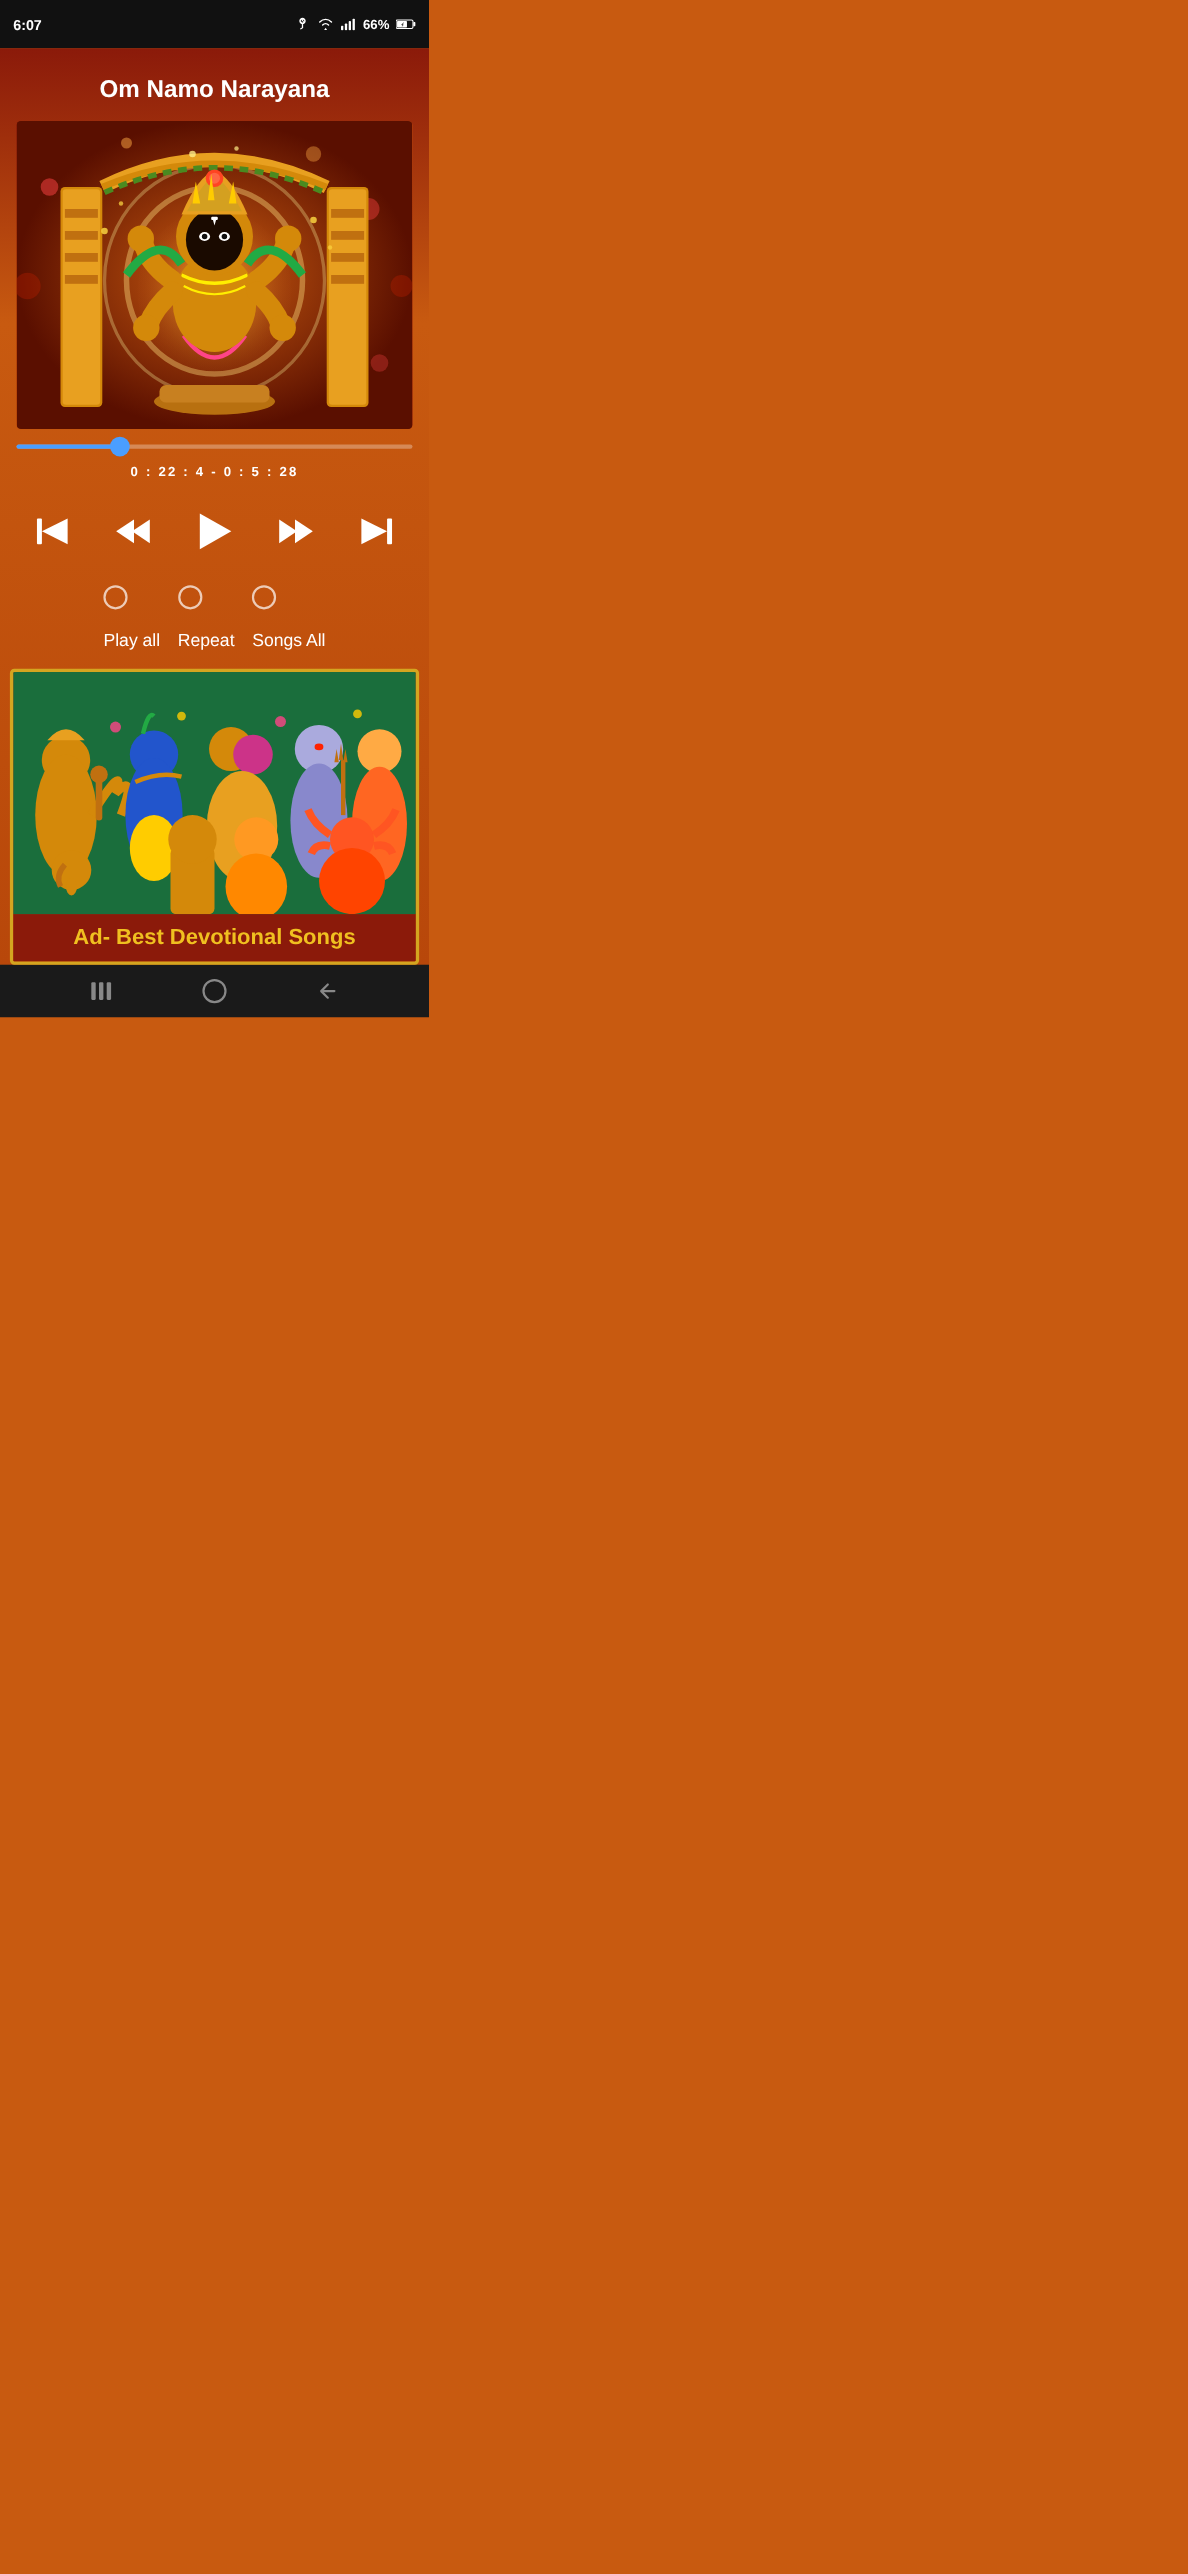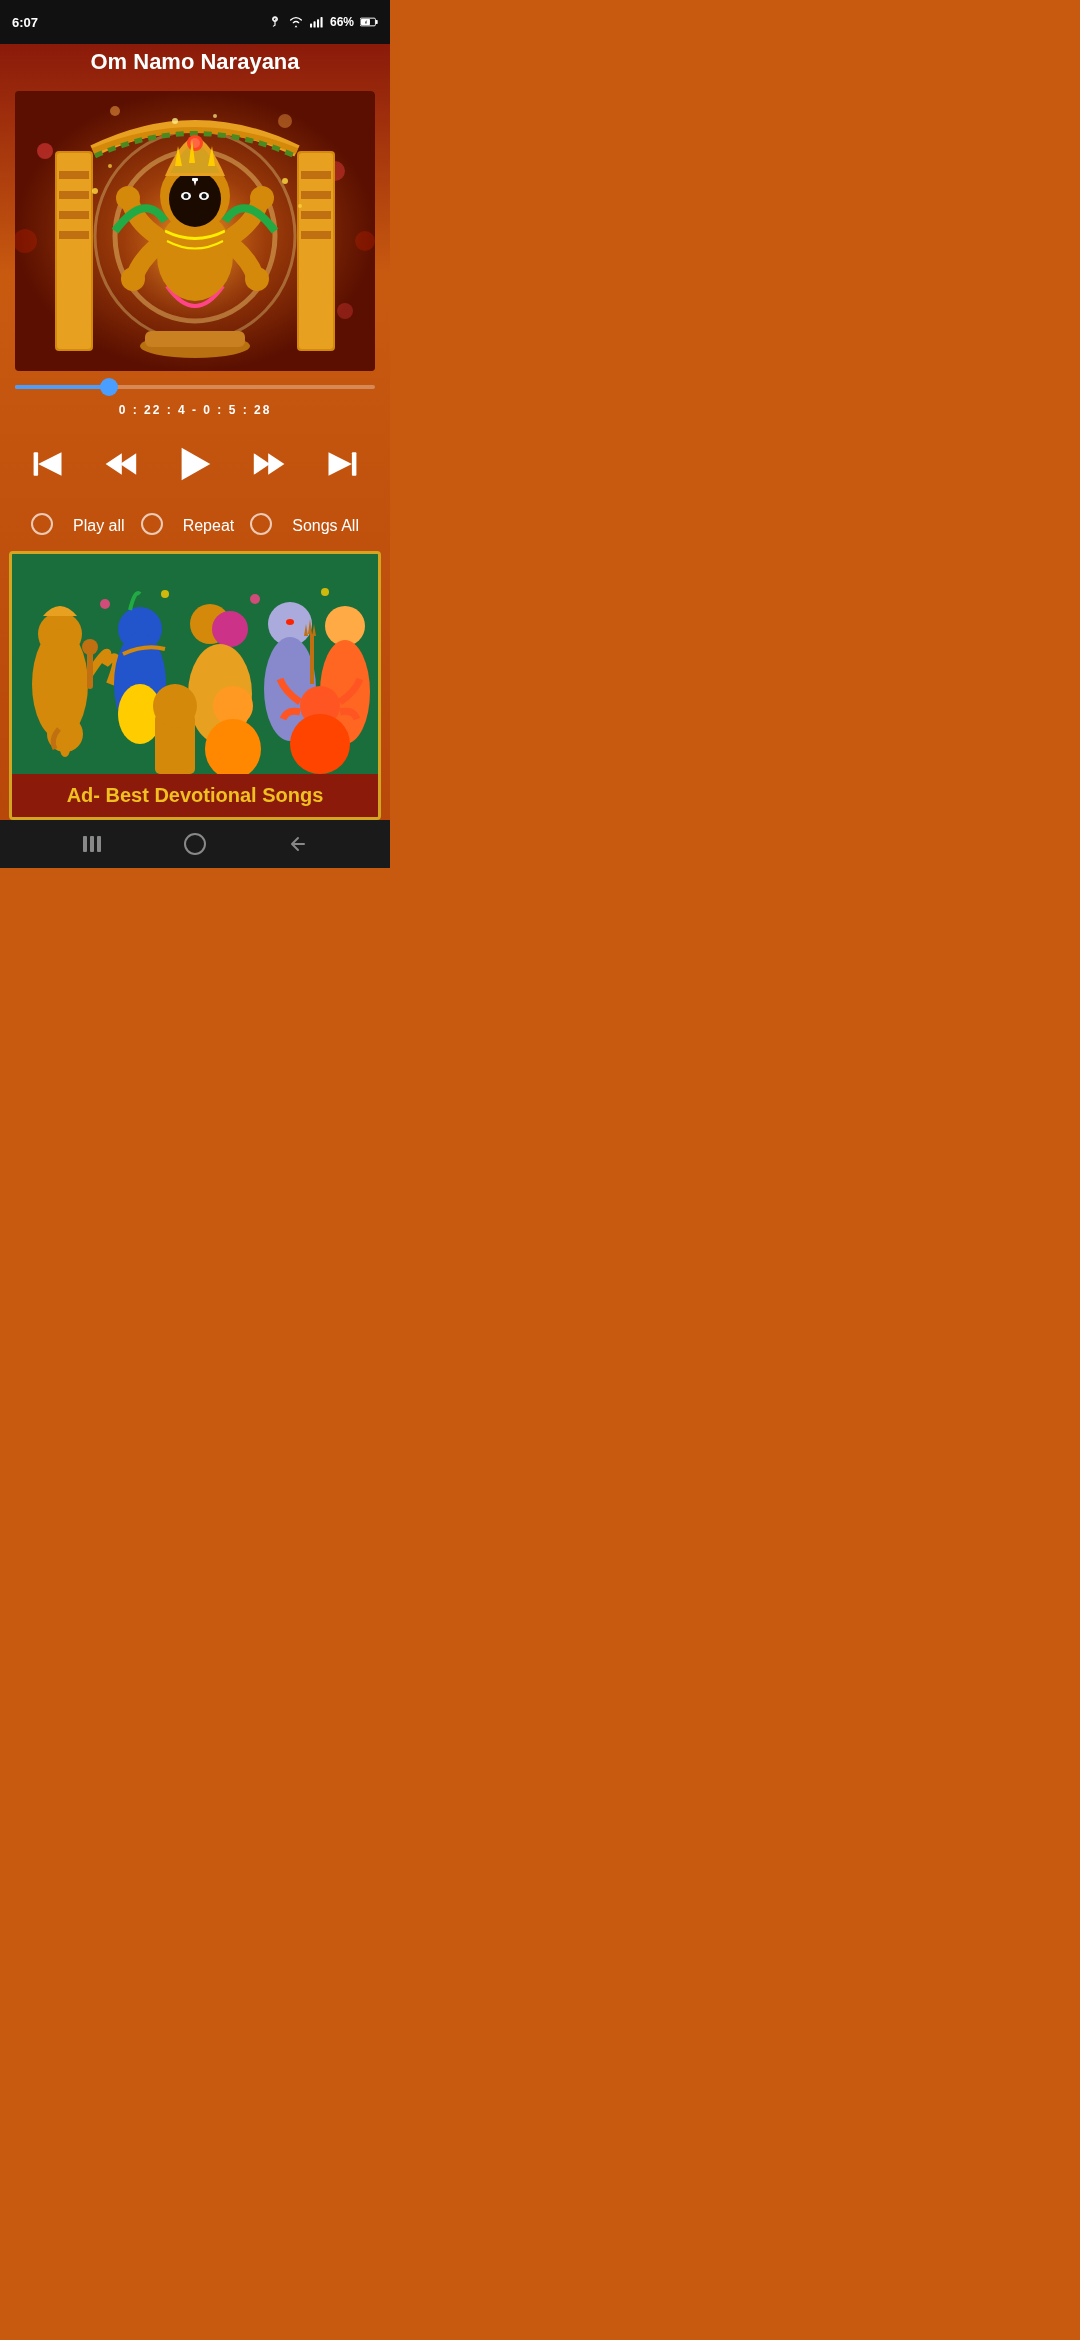--- a/index.html
+++ b/index.html
@@ -35,21 +35,21 @@
       font-size: 12px;
     }
 
     
     .main-content {
       background: linear-gradient(180deg, #8b1a0a 0%, #c85a10 30%, #b8470a 100%);
       min-height: calc(844px - 28px - 48px);
       display: flex;
       flex-direction: column;
       align-items: center;
-      padding: 5px 0 0 0;
+      padding: 24px 0 0 0;
     }
 
     .song-title {
       color: white;
       font-size: 22px;
       font-weight: bold;
       text-align: center;
       margin-bottom: 16px;
       padding: 0 20px;
     }
@@ -168,23 +168,24 @@
     .playback-modes {
       display: flex;
       align-items: center;
       justify-content: center;
       gap: 16px;
       margin: 10px 0 16px;
     }
 
     .mode-option {
       display: flex;
-      align-items: flex-end;
+      align-items: flex-start;
       gap: 20px;
       cursor: pointer;
+      flex-direction: column;
     }
 
     .radio-circle {
       width: 22px;
       height: 22px;
       border-radius: 50%;
       border: 2px solid rgba(255,255,255,0.7);
       background: transparent;
       display: flex;
       align-items: center;

